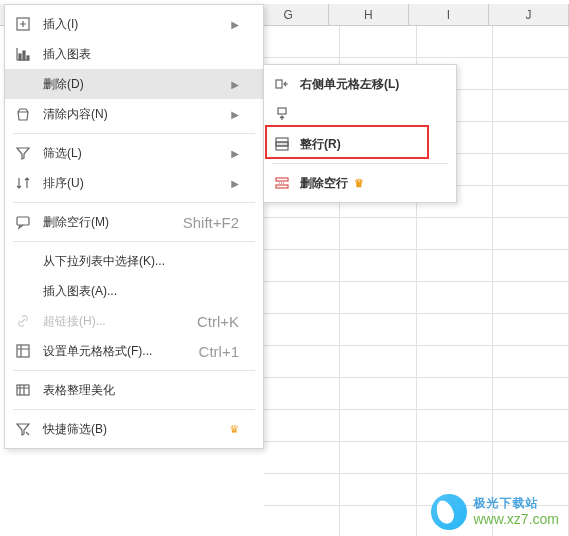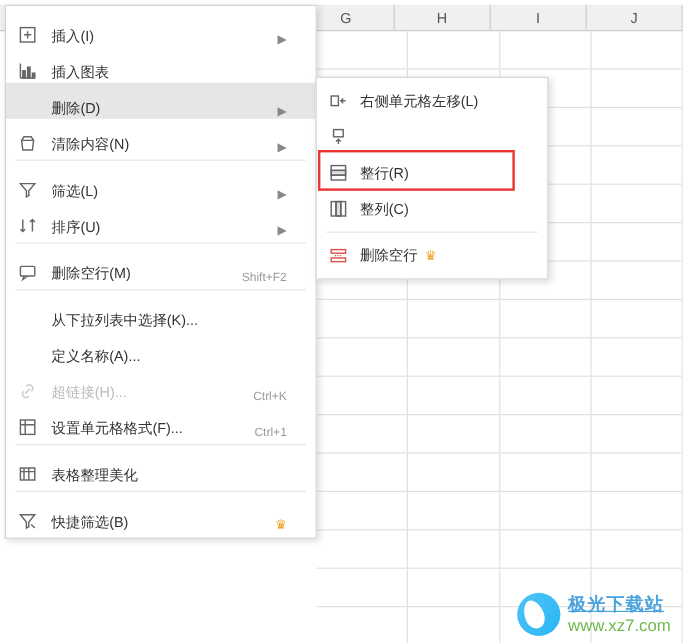--- a/index.html
+++ b/index.html
@@ -64,21 +64,21 @@
       top: 4px;
       left: 4px;
       width: 260px;
       background: #fff;
       border: 1px solid #d4d4d4;
       box-shadow: 2px 2px 6px rgba(0,0,0,0.15);
       padding: 4px 0;
     }
     .menu-item {
       display: flex;
-      align-items: flex-end;
+      align-items: center;
       height: 30px;
       padding: 0 24px 0 8px;
       cursor: default;
       position: relative;
     }
     .menu-item.highlighted {
       background: #e6e6e6;
     }
     .menu-icon {
       width: 20px;
@@ -93,21 +93,21 @@
     .menu-icon svg { width: 16px; height: 16px; }
     .menu-label {
       flex: 1;
       color: #333;
     }
     .menu-label.disabled {
       color: #bbb;
     }
     .menu-shortcut {
       color: #999;
-      font-size: 10px;
+      font-size: 15px;
       margin-left: 20px;
     }
     .menu-arrow {
       color: #888;
       font-size: 10px;
       margin-left: 8px;
     }
     .menu-sep {
       height: 1px;
       background: #e6e6e6;
@@ -122,20 +122,21 @@
     
     .submenu {
       position: absolute;
       top: 64px;
       left: 263px;
       width: 194px;
       background: #fff;
       border: 1px solid #d4d4d4;
       box-shadow: 2px 2px 6px rgba(0,0,0,0.15);
       padding: 4px 0;
+      font-weight: bold;
     }
     .sub-item {
       display: flex;
       align-items: center;
       height: 30px;
       padding: 0 10px 0 8px;
       cursor: default;
     }
     .sub-icon {
       width: 20px;
@@ -181,21 +182,21 @@
     .wm-logo::before {
       content: "";
       position: absolute;
       top: 6px; left: 6px;
       width: 16px; height: 24px;
       background: #fff;
       border-radius: 50% 50% 50% 50% / 60% 60% 40% 40%;
       transform: rotate(-20deg);
     }
     .wm-text { line-height: 1.2; }
-    .wm-title { color: #4aa3df; font-size: 15px; font-weight: bold; letter-spacing: 1px; text-decoration: underline; }
+    .wm-title { color: #4aa3df; font-size: 12px; font-weight: bold; letter-spacing: 1px; }
     .wm-url { color: #6fb94c; font-size: 14px; }
   </style>
 </head>
 <body>
 
 <div class="spreadsheet">
   <div class="col-headers">
     <div class="col-header first"></div>
     <div class="col-header">G</div>
     <div class="col-header">H</div>
@@ -369,21 +370,21 @@
     <span class="menu-label">删除空行(M)</span>
     <span class="menu-shortcut">Shift+F2</span>
   </div>
   <div class="menu-sep"></div>
   <div class="menu-item">
     <span class="menu-icon"></span>
     <span class="menu-label">从下拉列表中选择(K)...</span>
   </div>
   <div class="menu-item">
     <span class="menu-icon"></span>
-    <span class="menu-label">定义名称(A)...</span>
+    <span class="menu-label">插入图表(A)...</span>
   </div>
   <div class="menu-item">
     <span class="menu-icon" style="color:#ccc">
       <svg viewBox="0 0 16 16" fill="none" stroke="currentColor" stroke-width="1.2">
           <path d="M6 10l4-4M7 4l1-1a3 3 0 014 4l-1 1M9 12l-1 1a3 3 0 01-4-4l1-1"></path>
         </svg>
     </span>
     <span class="menu-label disabled">超链接(H)...</span>
     <span class="menu-shortcut">Ctrl+K</span>
   </div>
@@ -440,30 +441,20 @@
   </div>
   <div class="sub-item">
     <span class="sub-icon">
       <svg viewBox="0 0 16 16" fill="none" stroke="currentColor" stroke-width="1.2">
           <rect x="2" y="6" width="12" height="4" fill="#ddd"></rect>
           <rect x="2" y="2" width="12" height="12"></rect>
           <path d="M2 6h12M2 10h12"></path>
         </svg>
     </span>
     <span class="sub-label">整行(R)</span>
-  </div>
-  <div class="sub-item">
-    <span class="sub-icon">
-      <svg viewBox="0 0 16 16" fill="none" stroke="currentColor" stroke-width="1.2">
-          <rect x="6" y="2" width="4" height="12" fill="#ddd"></rect>
-          <rect x="2" y="2" width="12" height="12"></rect>
-          <path d="M6 2v12M10 2v12"></path>
-        </svg>
-    </span>
-    <span class="sub-label">整列(C)</span>
   </div>
   <div class="menu-sep"></div>
   <div class="sub-item">
     <span class="sub-icon" style="color:#d9534f">
       <svg viewBox="0 0 16 16" fill="none" stroke="currentColor" stroke-width="1.2">
           <rect x="2" y="3" width="12" height="3"></rect>
           <rect x="2" y="10" width="12" height="3"></rect>
           <path d="M5 8h6" stroke-dasharray="1 1"></path>
         </svg>
     </span>

